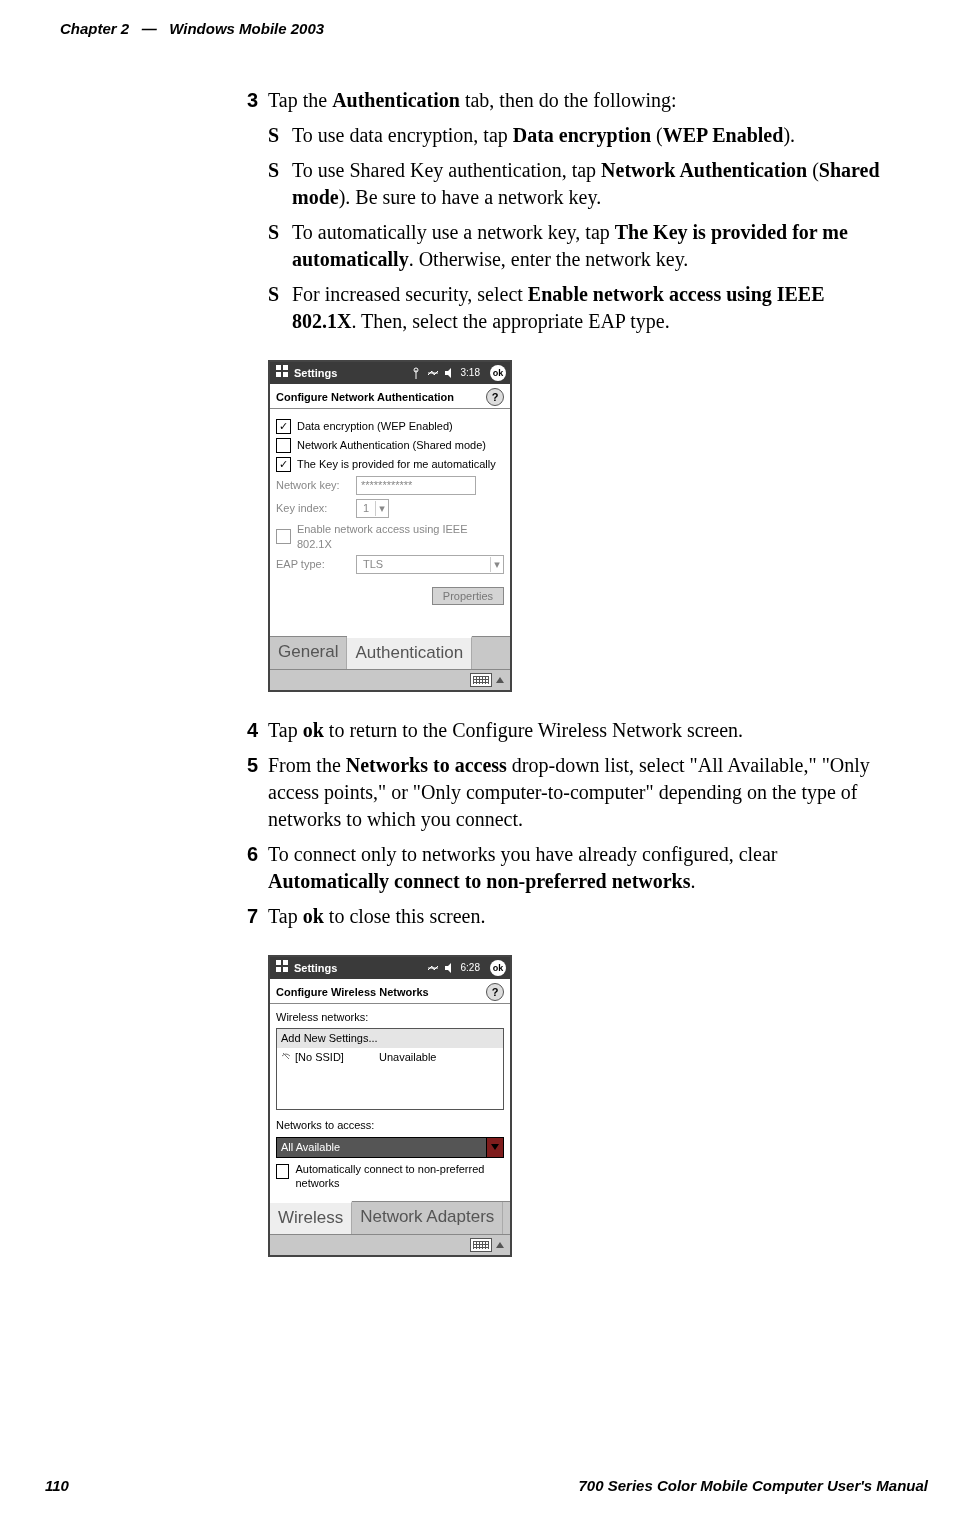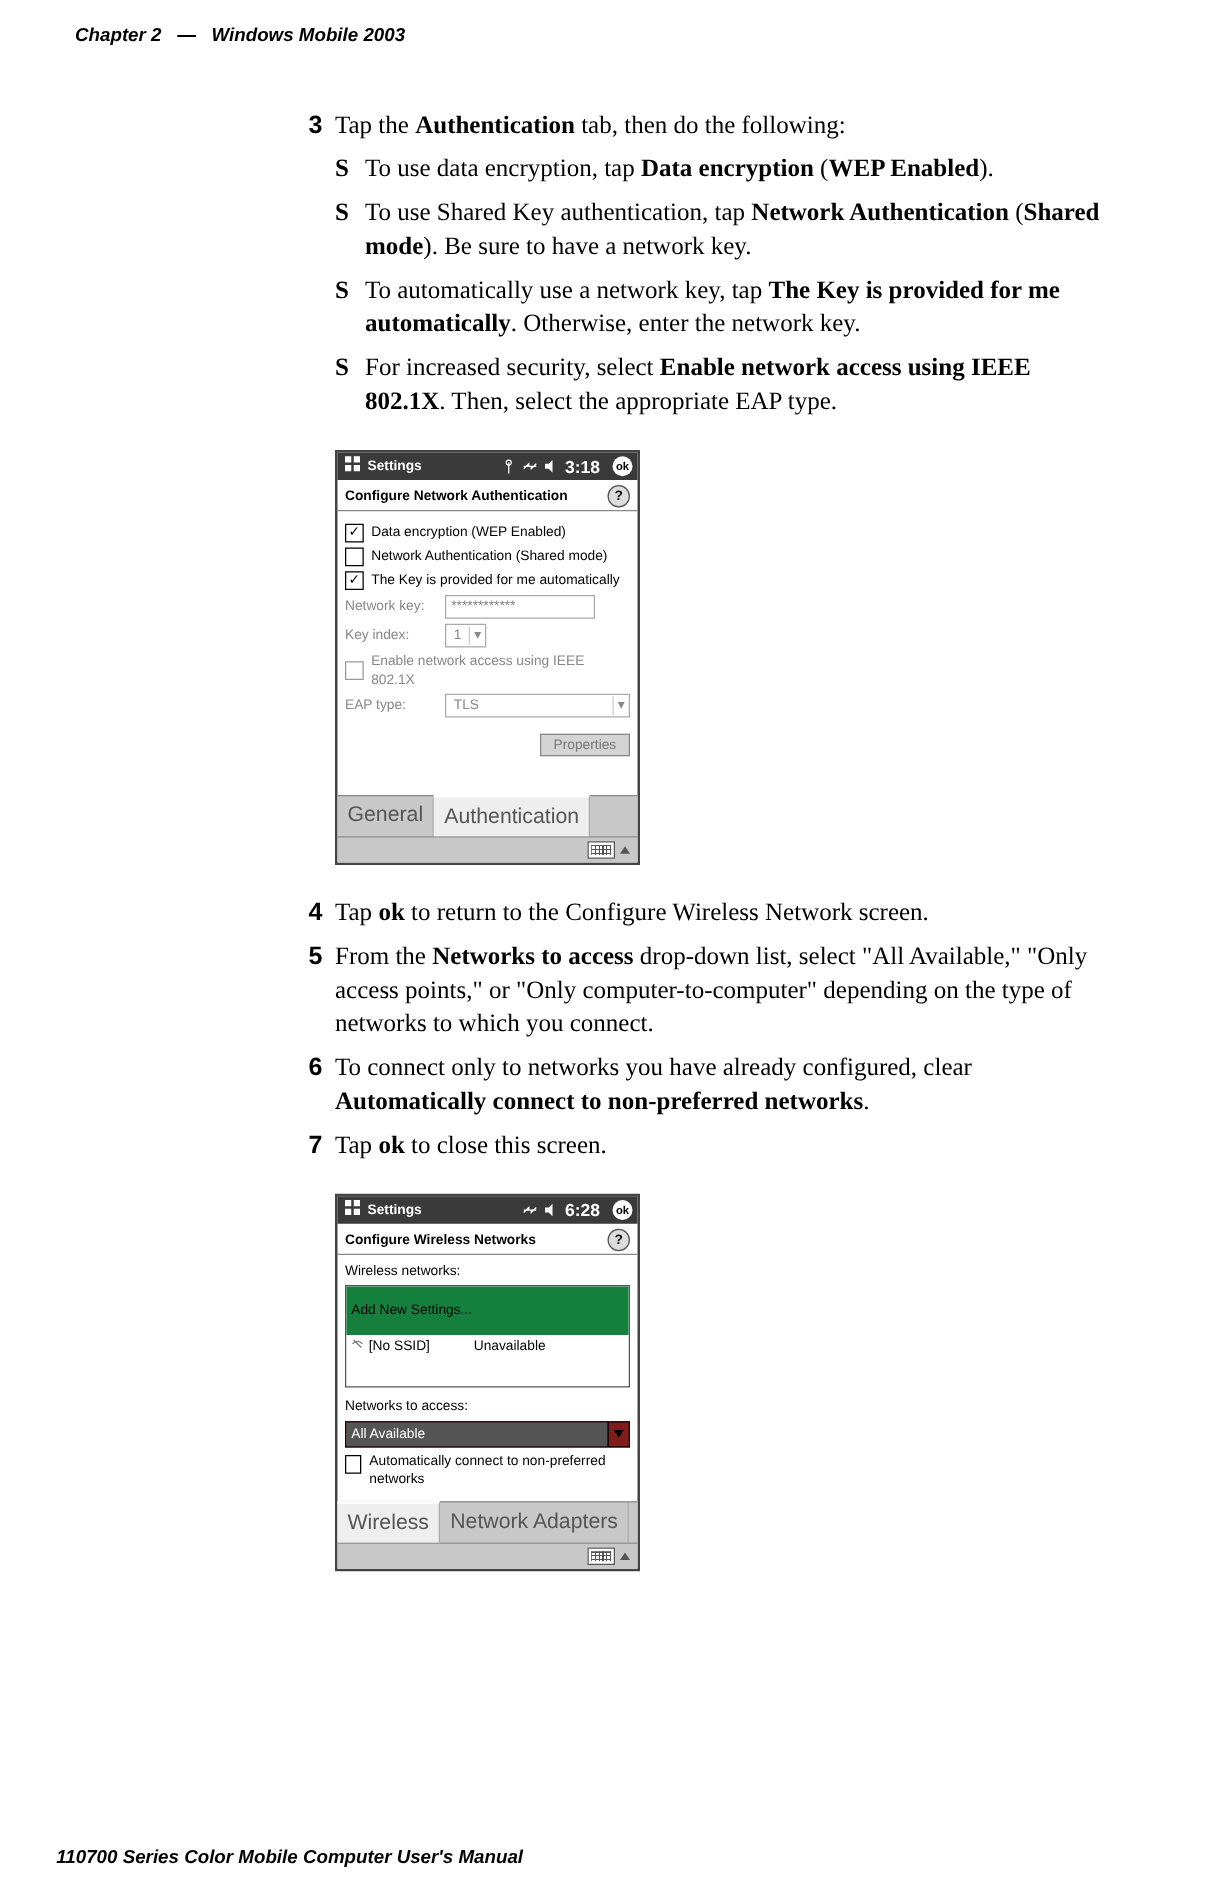--- a/index.html
+++ b/index.html
@@ -60,21 +60,21 @@
   flex: 1;
 }
 b, .bold { font-weight: bold; }
 
 .footer-row {
   position: absolute;
   bottom: 25px;
   left: 0;
   right: 0;
   display: flex;
-  justify-content: flex-start;
+  justify-content: space-between;
   padding: 0 45px;
   font-family: Arial, Helvetica, sans-serif;
   font-weight: bold;
   font-style: italic;
   font-size: 15px;
 }
 
 
 .device {
   width: 240px;
@@ -90,21 +90,21 @@
   color: #fff;
   display: flex;
   align-items: center;
   height: 22px;
   padding: 0 4px;
   font-weight: bold;
 }
 .svg-icon { flex: 0 0 auto; }
 .titlebar-text { flex: 1; margin-left: 4px; }
 .status-icons { display: flex; gap: 6px; align-items: center; }
-.status-time { font-weight: bold; font-size: 14px; }
+.status-time { font-weight: normal; font-size: 10px; }
 .ok-badge {
   background: #fff;
   color: #000;
   border-radius: 50%;
   width: 16px;
   height: 16px;
   font-size: 9px;
   font-weight: bold;
   display: inline-flex;
   align-items: center;
@@ -238,22 +238,22 @@
 }
 .disabled-text { color: #888; }
 .listbox {
   border: 1px solid #555;
   background: #fff;
   height: 80px;
   font-size: 11px;
   overflow: hidden;
 }
 .listbox .row-sel {
-  background: #15803d;
-  padding: 12px 4px;
+  background: #e5e5e5;
+  padding: 2px 4px;
 }
 .listbox .row {
   padding: 2px 4px;
   display: flex;
   align-items: flex-end;
   gap: 4px;
 }
 .combo-full {
   display: flex;
   border: 1px solid #000;

